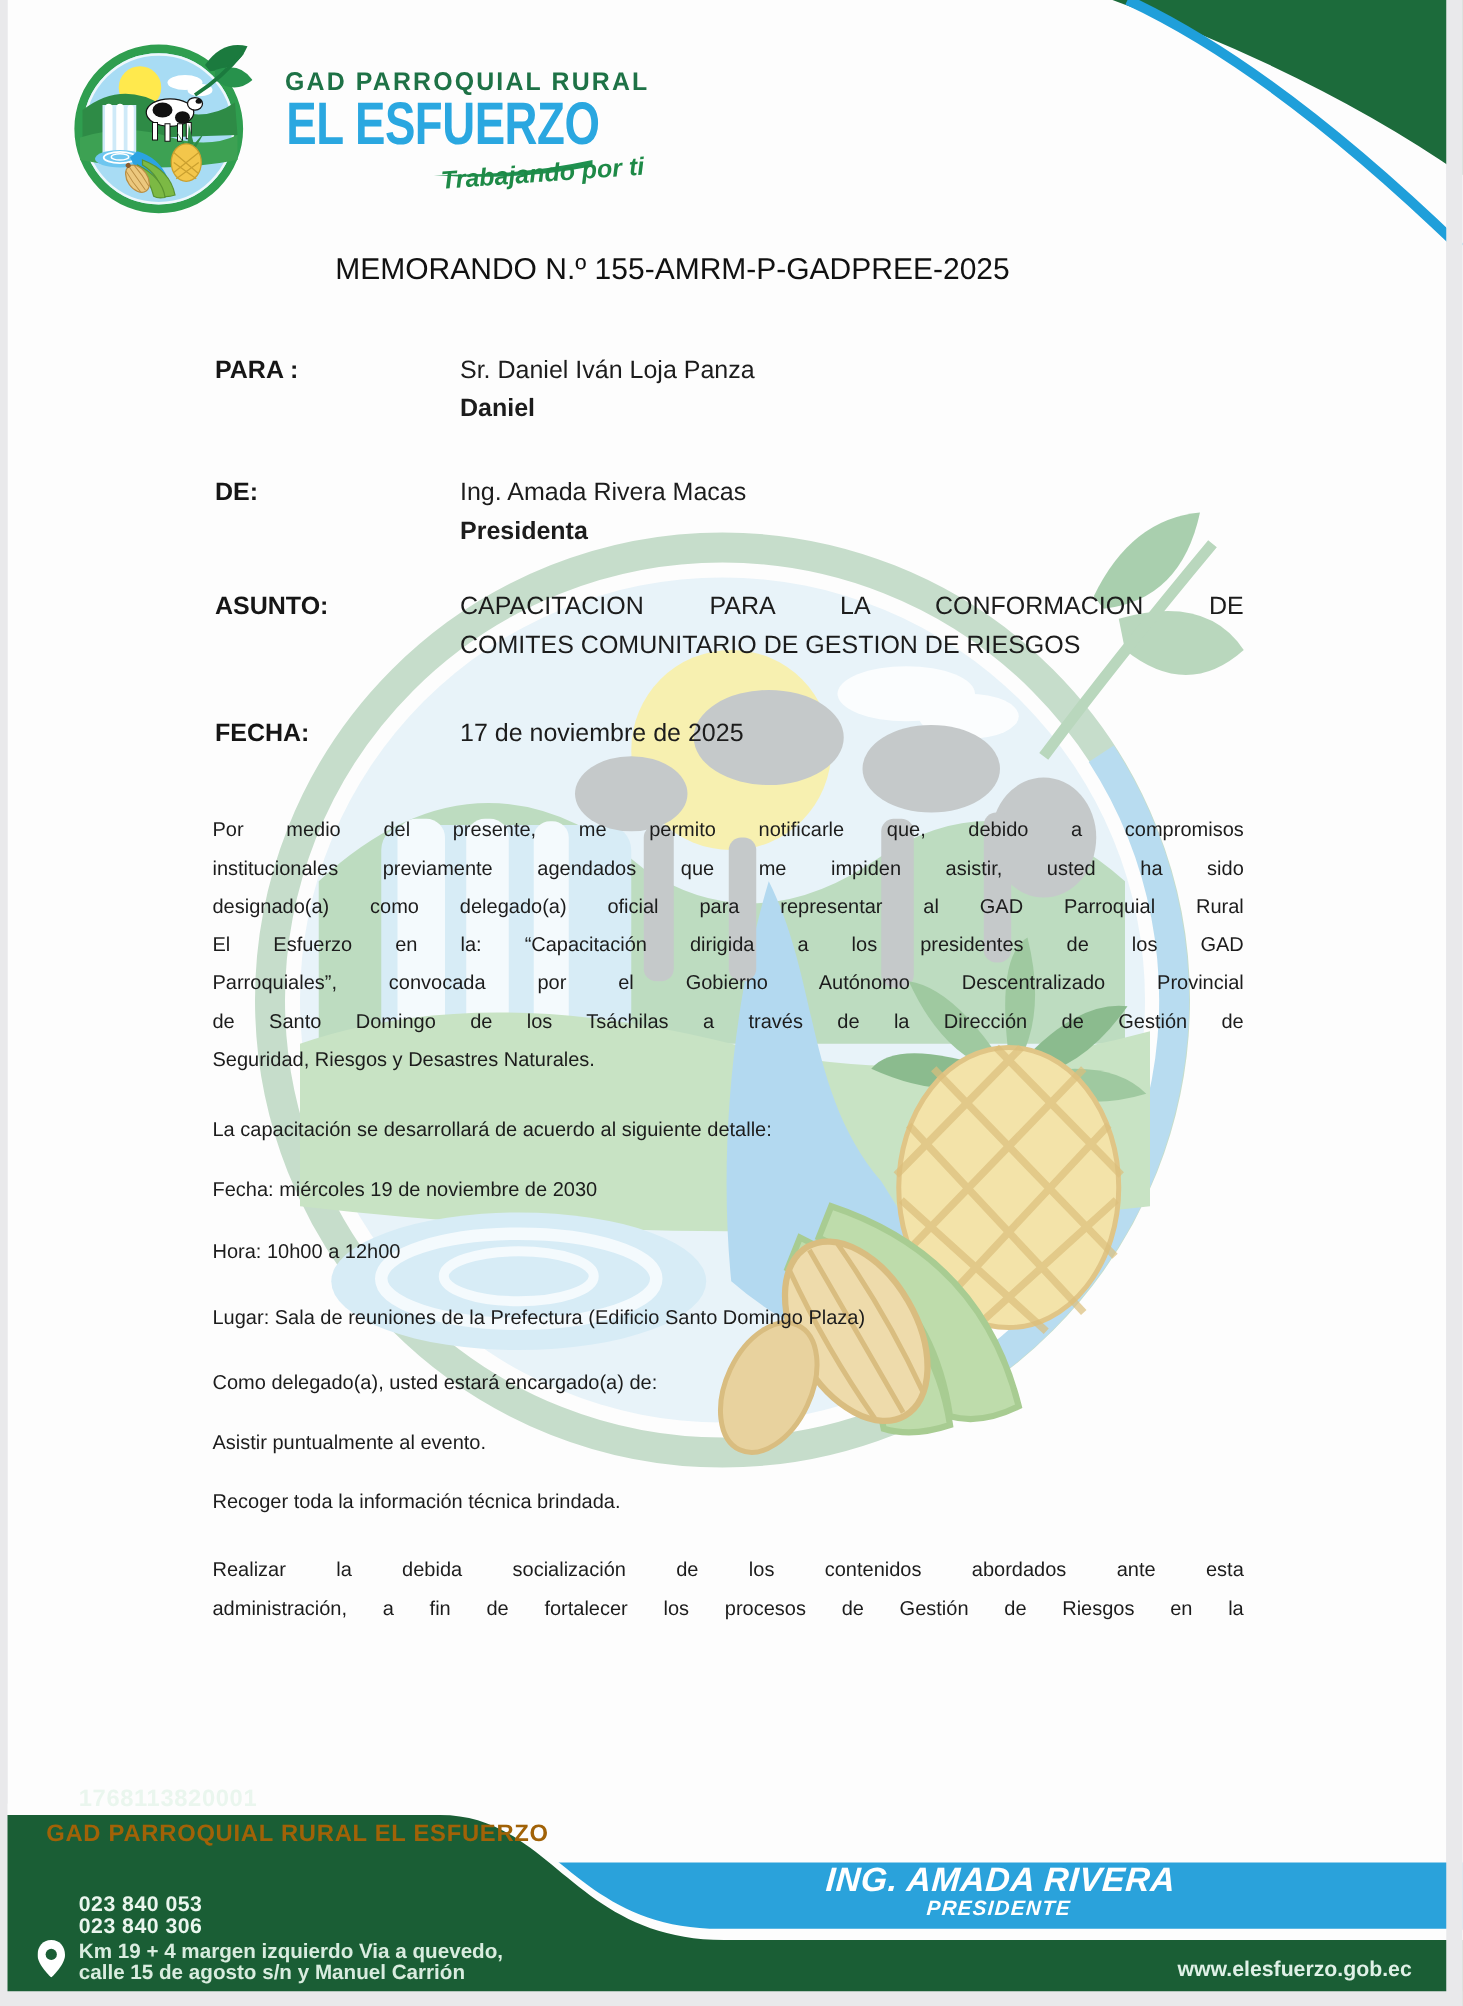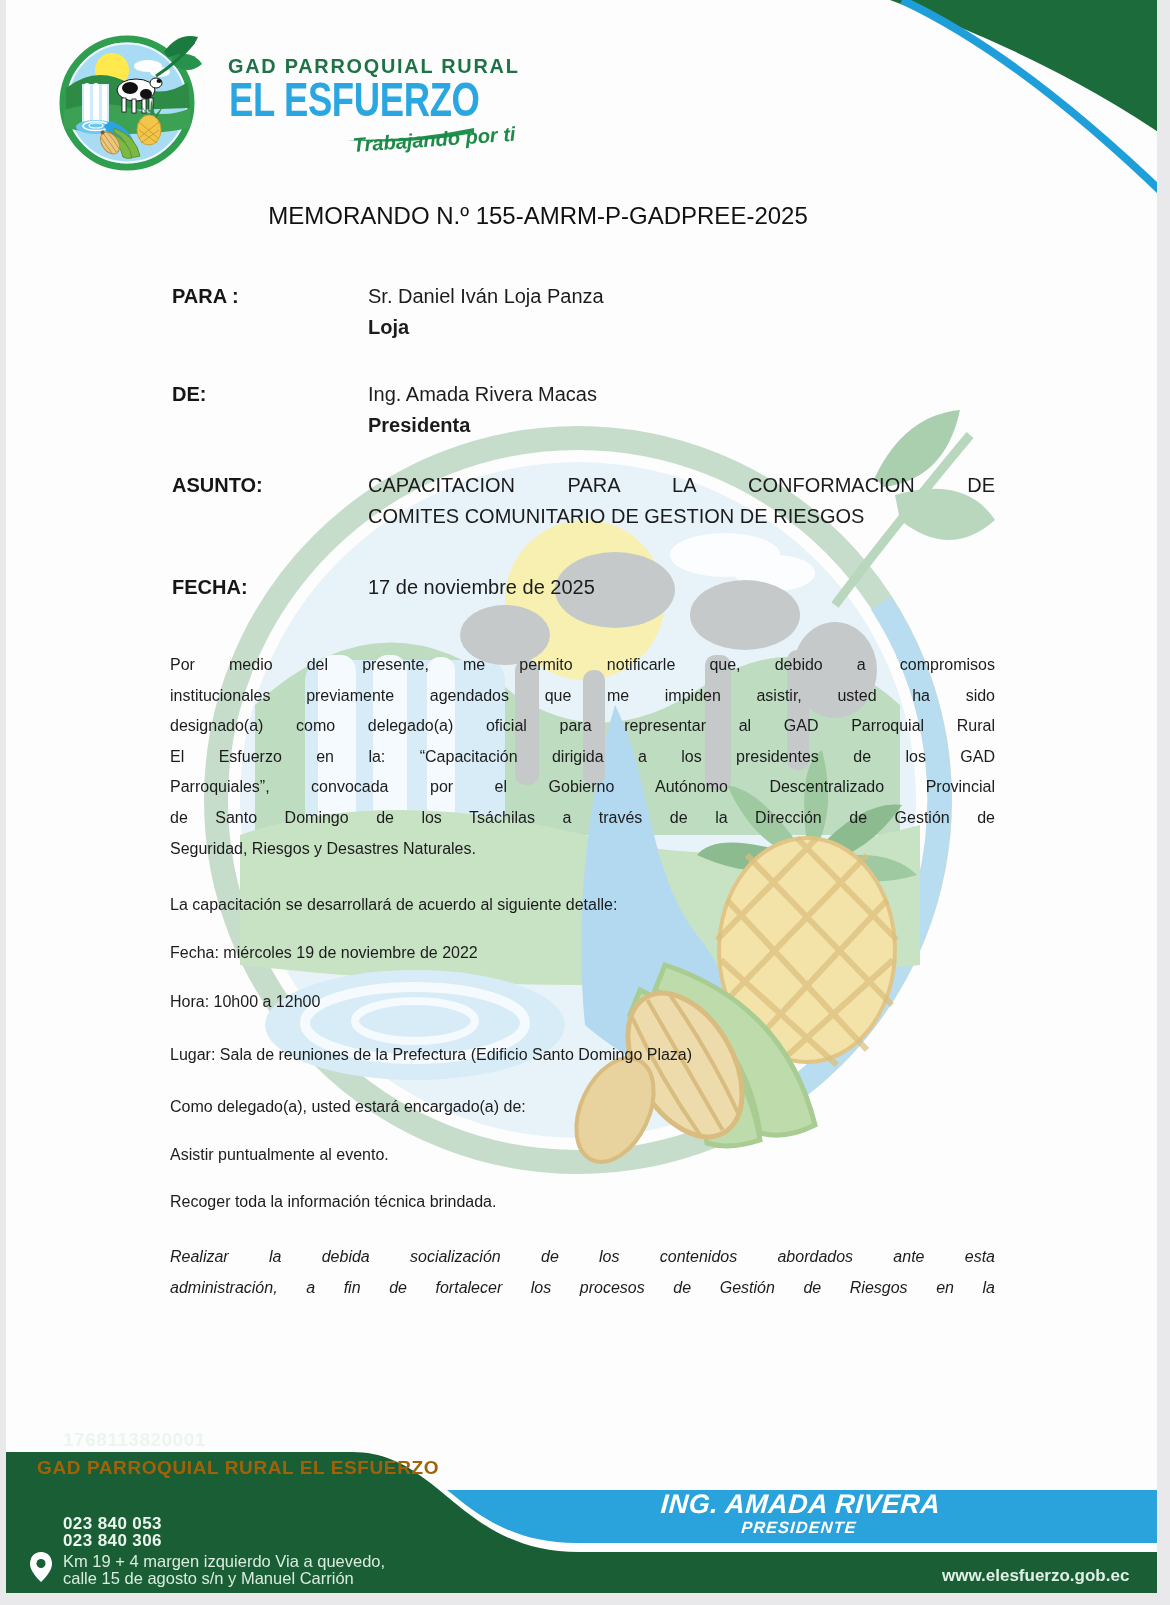--- a/index.html
+++ b/index.html
@@ -63,21 +63,21 @@
     font-size:19px;font-weight:bold;letter-spacing:.6px;color:#a16207;white-space:nowrap;
   }
   .f-row{position:absolute;z-index:7;color:#eaf6ee;}
   .icircle{
     position:absolute;width:26px;height:26px;border-radius:50%;background:#fff;
     color:#1a5e35;display:flex;align-items:center;justify-content:center;
     font-size:15px;line-height:1;
   }
   .f-ruc{left:63px;top:1429px;font-size:19px;font-weight:bold;letter-spacing:.5px;}
   .f-phones{left:63px;top:1516px;font-size:17px;font-weight:bold;line-height:16.5px;letter-spacing:.4px;}
-  .f-addr{left:63px;top:1553px;font-size:16.5px;font-weight:normal;line-height:16.5px;color:#d9ecdf;}
+  .f-addr{left:63px;top:1553px;font-size:16.5px;font-weight:bold;line-height:16.5px;color:#d9ecdf;}
   .f-web{left:925px;top:1566px;font-size:17px;font-weight:bold;color:#dff0e6;margin-left:17px;}
   .sig{
     position:absolute;left:600px;top:1490px;width:400px;z-index:7;text-align:center;color:#fff;
     font-style:italic;transform:skewX(-4deg);
   }
   .sig-name{font-size:27px;font-weight:bold;letter-spacing:.5px;line-height:28px;}
   .sig-role{font-size:16.5px;font-weight:bold;letter-spacing:1px;line-height:18px;}
   
   .edge{position:absolute;background:#e9e9eb;z-index:10;}
   .edge.left{left:0;top:0;width:6px;height:1605px;}
@@ -207,21 +207,21 @@
   <path d="M0,13 Q66,14 127,1 L127,6 Q66,18 0,13 Z" fill="#1f9150"></path>
 </svg>
 <div class="tagline">Trabajando por ti</div>
 
 <div class="memo-title">MEMORANDO N.º 155-AMRM-P-GADPREE-2025</div>
 
 <div class="fieldrow" style="top:281px;height:64px;">
   <div class="lbl">PARA :</div>
   <div class="val">
     <div>Sr. Daniel Iván Loja Panza</div>
-    <div class="b">Loja</div>
+    <div class="b">Daniel</div>
   </div>
 </div>
 
 <div class="fieldrow" style="top:379px;height:64px;">
   <div class="lbl">DE:</div>
   <div class="val">
     <div>Ing. Amada Rivera Macas</div>
     <div class="b">Presidenta</div>
   </div>
 </div>
@@ -243,28 +243,28 @@
   <div class="jline">Por medio del presente, me permito notificarle que, debido a compromisos</div>
   <div class="jline">institucionales previamente agendados que me impiden asistir, usted ha sido</div>
   <div class="jline">designado(a) como delegado(a) oficial para representar al GAD Parroquial Rural</div>
   <div class="jline">El Esfuerzo en la: “Capacitación dirigida a los presidentes de los GAD</div>
   <div class="jline">Parroquiales”, convocada por el Gobierno Autónomo Descentralizado Provincial</div>
   <div class="jline">de Santo Domingo de los Tsáchilas a través de la Dirección de Gestión de</div>
   <div class="jlast">Seguridad, Riesgos y Desastres Naturales.</div>
 </div>
 
 <div class="para" style="top:890px;">La capacitación se desarrollará de acuerdo al siguiente detalle:</div>
-<div class="para" style="top:938px;">Fecha: miércoles 19 de noviembre de 2022</div>
+<div class="para" style="top:938px;">Fecha: miércoles 19 de noviembre de 2030</div>
 <div class="para" style="top:987px;">Hora: 10h00 a 12h00</div>
 <div class="para" style="top:1040px;">Lugar: Sala de reuniones de la Prefectura (Edificio Santo Domingo Plaza)</div>
 <div class="para" style="top:1092px;">Como delegado(a), usted estará encargado(a) de:</div>
 <div class="para" style="top:1140px;">Asistir puntualmente al evento.</div>
 <div class="para" style="top:1187px;">Recoger toda la información técnica brindada.</div>
 
-<div class="para" style="top:1242px;font-style:italic;">
+<div class="para" style="top:1242px;">
   <div class="jline">Realizar la debida socialización de los contenidos abordados ante esta</div>
   <div class="jline">administración, a fin de fortalecer los procesos de Gestión de Riesgos en la</div>
 </div>
 
 <svg class="footer-art" viewBox="0 0 1170 165" preserveAspectRatio="none">
   <rect x="430" y="50" width="740" height="54" fill="#2aa2db"></rect>
   <path d="M0,3 H350 C438,3 456,103 576,103 H1170 V160 H0 Z" fill="#fdfdfd"></path>
   <path d="M0,12 H352 C441,12 459,112 579,112 H1170 V165 H0 Z" fill="#1a5e35"></path>
 </svg>
 

